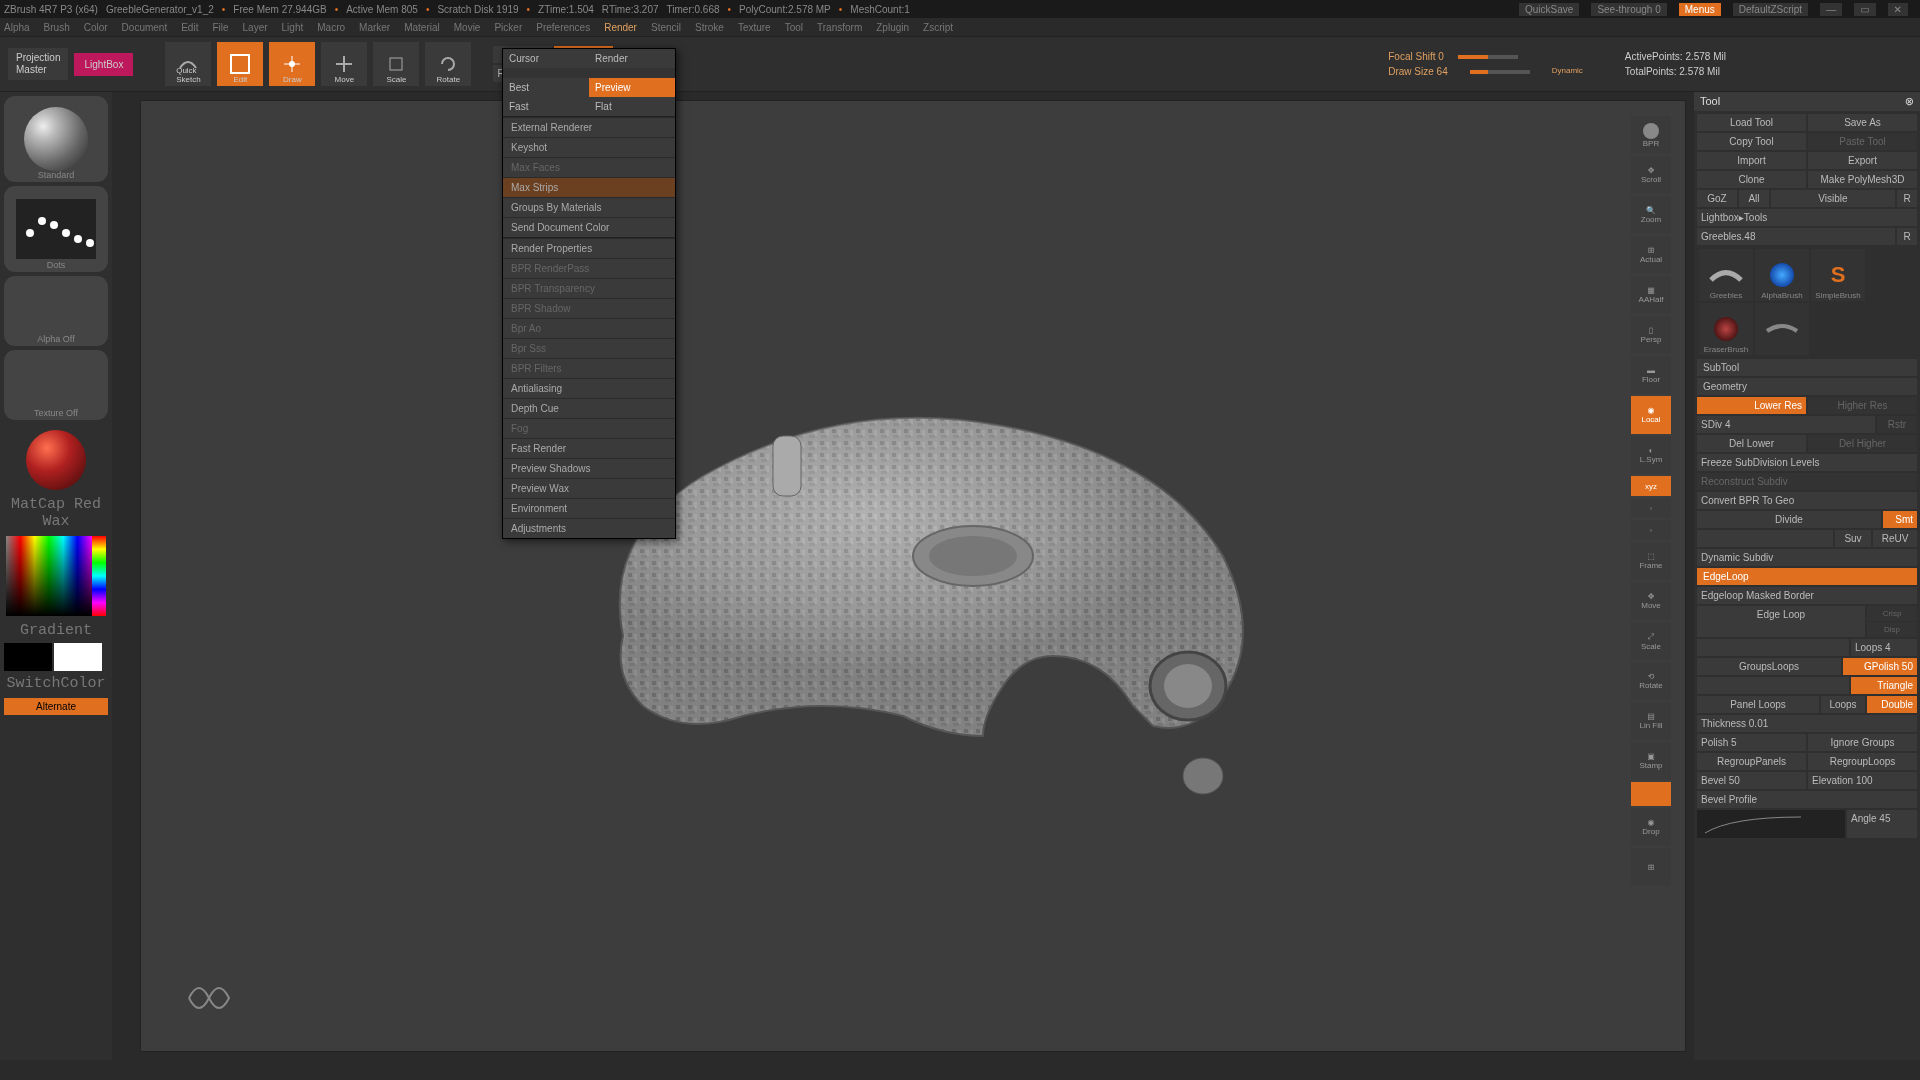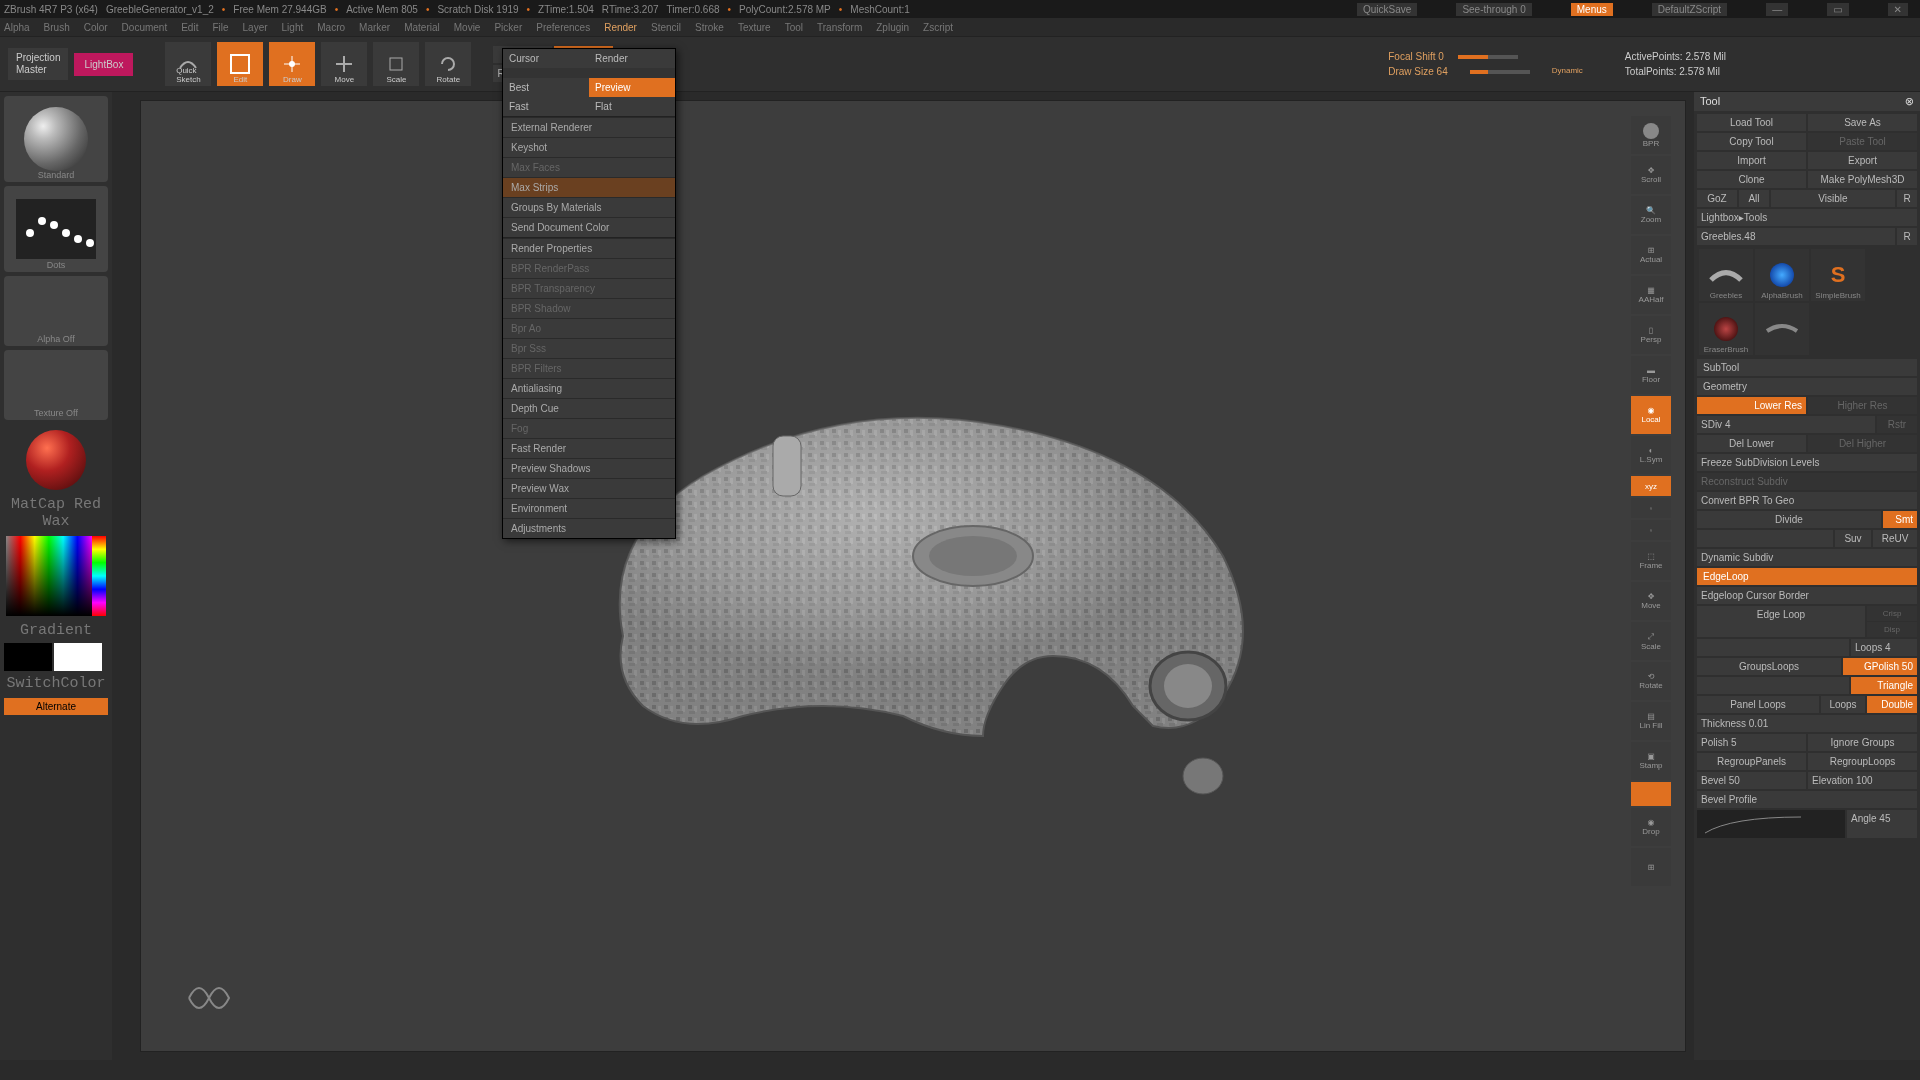--- a/index.html
+++ b/index.html
@@ -1,35 +1,35 @@
 <!DOCTYPE html>
 <html><head>
 <meta charset="utf-8">
 <style>
 * { margin:0; padding:0; box-sizing:border-box; font-family:Tahoma,Arial,sans-serif; user-select:none; }
 body { background:#2a2a2a; color:#aaa; font-size:10px; width:1920px; height:1080px; overflow:hidden; position:relative; }
 .titlebar { height:18px; background:#1a1a1a; display:flex; align-items:center; padding:0 4px; color:#888; font-size:10px; }
 .titlebar span { margin-right:8px; }
 .titlebar .orange { color:#e07020; }
 .titlebar .right { margin-left:auto; display:flex; gap:4px; align-items:center; }
-.titlebar .btn { background:#333; padding:1px 6px;margin-left:27px; }
+.titlebar .btn { background:#333; padding:1px 6px; }
 .titlebar .btn.orange-bg { background:#e07020; color:#fff; }
 .menubar { height:18px; background:#2a2a2a; display:flex; align-items:center; padding:0 4px; color:#777; font-size:10px; gap:14px; }
 .menubar span { cursor:pointer; }
 .menubar span.active { color:#e0a060; }
 .shelf { height:56px; background:#2f2f2f; display:flex; align-items:center; padding:0 8px; gap:6px; border-top:1px solid #222; border-bottom:1px solid #222; }
 .shelf .proj { background:#3a3a3a; color:#ccc; padding:4px 8px; text-align:left; line-height:12px; }
 .shelf .lightbox { background:#be185d; color:#ccc; padding:6px 10px; }
 .shelf .iconbtn { width:46px; height:44px; background:#3a3a3a; display:flex; align-items:center; justify-content:center; position:relative; }
 .shelf .iconbtn.active { background:#e07020; }
 .shelf .iconbtn .sq { width:20px; height:20px; border:2px solid #888; }
 .shelf .lbl { position:absolute; bottom:2px; font-size:8px; color:#ccc; }
 .main { display:flex; height:calc(1080px - 112px); }
 .leftpanel { width:112px; background:#2f2f2f; padding:4px; display:flex; flex-direction:column; gap:4px; }
-.thumb { width:104px; height:86px; background:#444; border-radius:4px; display:flex; align-items:center; justify-content:center; position:relative; }
+.thumb { width:104px; height:86px; background:#444; border-radius:11px; display:flex; align-items:center; justify-content:center; position:relative; }
 .thumb .cap { position:absolute; bottom:2px; color:#888; font-size:9px; }
 .sphere { width:64px; height:64px; border-radius:50%; background:radial-gradient(circle at 30% 30%, #eee 0%, #bbb 20%, #666 60%, #222 100%); }
 .dots { width:80px; height:60px; background:#222; position:relative; }
 .dots::before { content:""; position:absolute; left:10px; top:30px; width:8px; height:8px; background:#fff; border-radius:50%; box-shadow:12px -12px 0 #fff,24px -8px 0 #fff,36px 0 0 #fff,48px 6px 0 #fff,60px 10px 0 #fff; }
 .caplabel { text-align:center; color:#777; font-size:15px;font-family:Liberation Mono, monospace; }
 .matsphere { width:60px; height:60px; border-radius:50%; background:radial-gradient(circle at 35% 30%, #ff7050 0%, #b02020 40%, #3a0808 100%); margin:6px auto; }
 .colorpicker { width:100px; height:80px; margin:2px auto; background:linear-gradient(to bottom,#fff,#000), linear-gradient(to right,#888,red,yellow,lime,cyan,blue,magenta,red); background-blend-mode:multiply; position:relative; }
 .colorpicker::after { content:""; position:absolute; right:0; top:0; width:14px; height:100%; background:linear-gradient(to bottom, red,yellow,lime,cyan,blue,magenta,red); }
 .gradientbtn,.switchbtn,.altbtn { text-align:center; padding:3px; margin-top:2px; }
 .altbtn { background:#e07020; color:#000; }
@@ -334,21 +334,21 @@
           <div class="cell">Divide</div>
           <div class="cell orange" style="flex:0 0 34px">Smt</div>
         </div>
       <div class="row">
           <div class="cell" style="flex:1"></div>
           <div class="cell" style="flex:0 0 36px">Suv</div>
           <div class="cell" style="flex:0 0 44px">ReUV</div>
         </div>
       <div class="cell left">Dynamic Subdiv</div>
       <div class="subhead orange">EdgeLoop</div>
-      <div class="cell left">Edgeloop Cursor Border</div>
+      <div class="cell left">Edgeloop Masked Border</div>
       <div class="row">
           <div class="cell">Edge Loop</div>
           <div style="flex:0 0 50px;display:flex;flex-direction:column;gap:1px">
             <div class="cell dim tiny">Crisp</div>
             <div class="cell dim tiny">Disp</div>
           </div>
         </div>
       <div class="row">
           <div class="cell" style="flex:1"></div>
           <div class="cell left" style="flex:0 0 66px">Loops 4</div>

